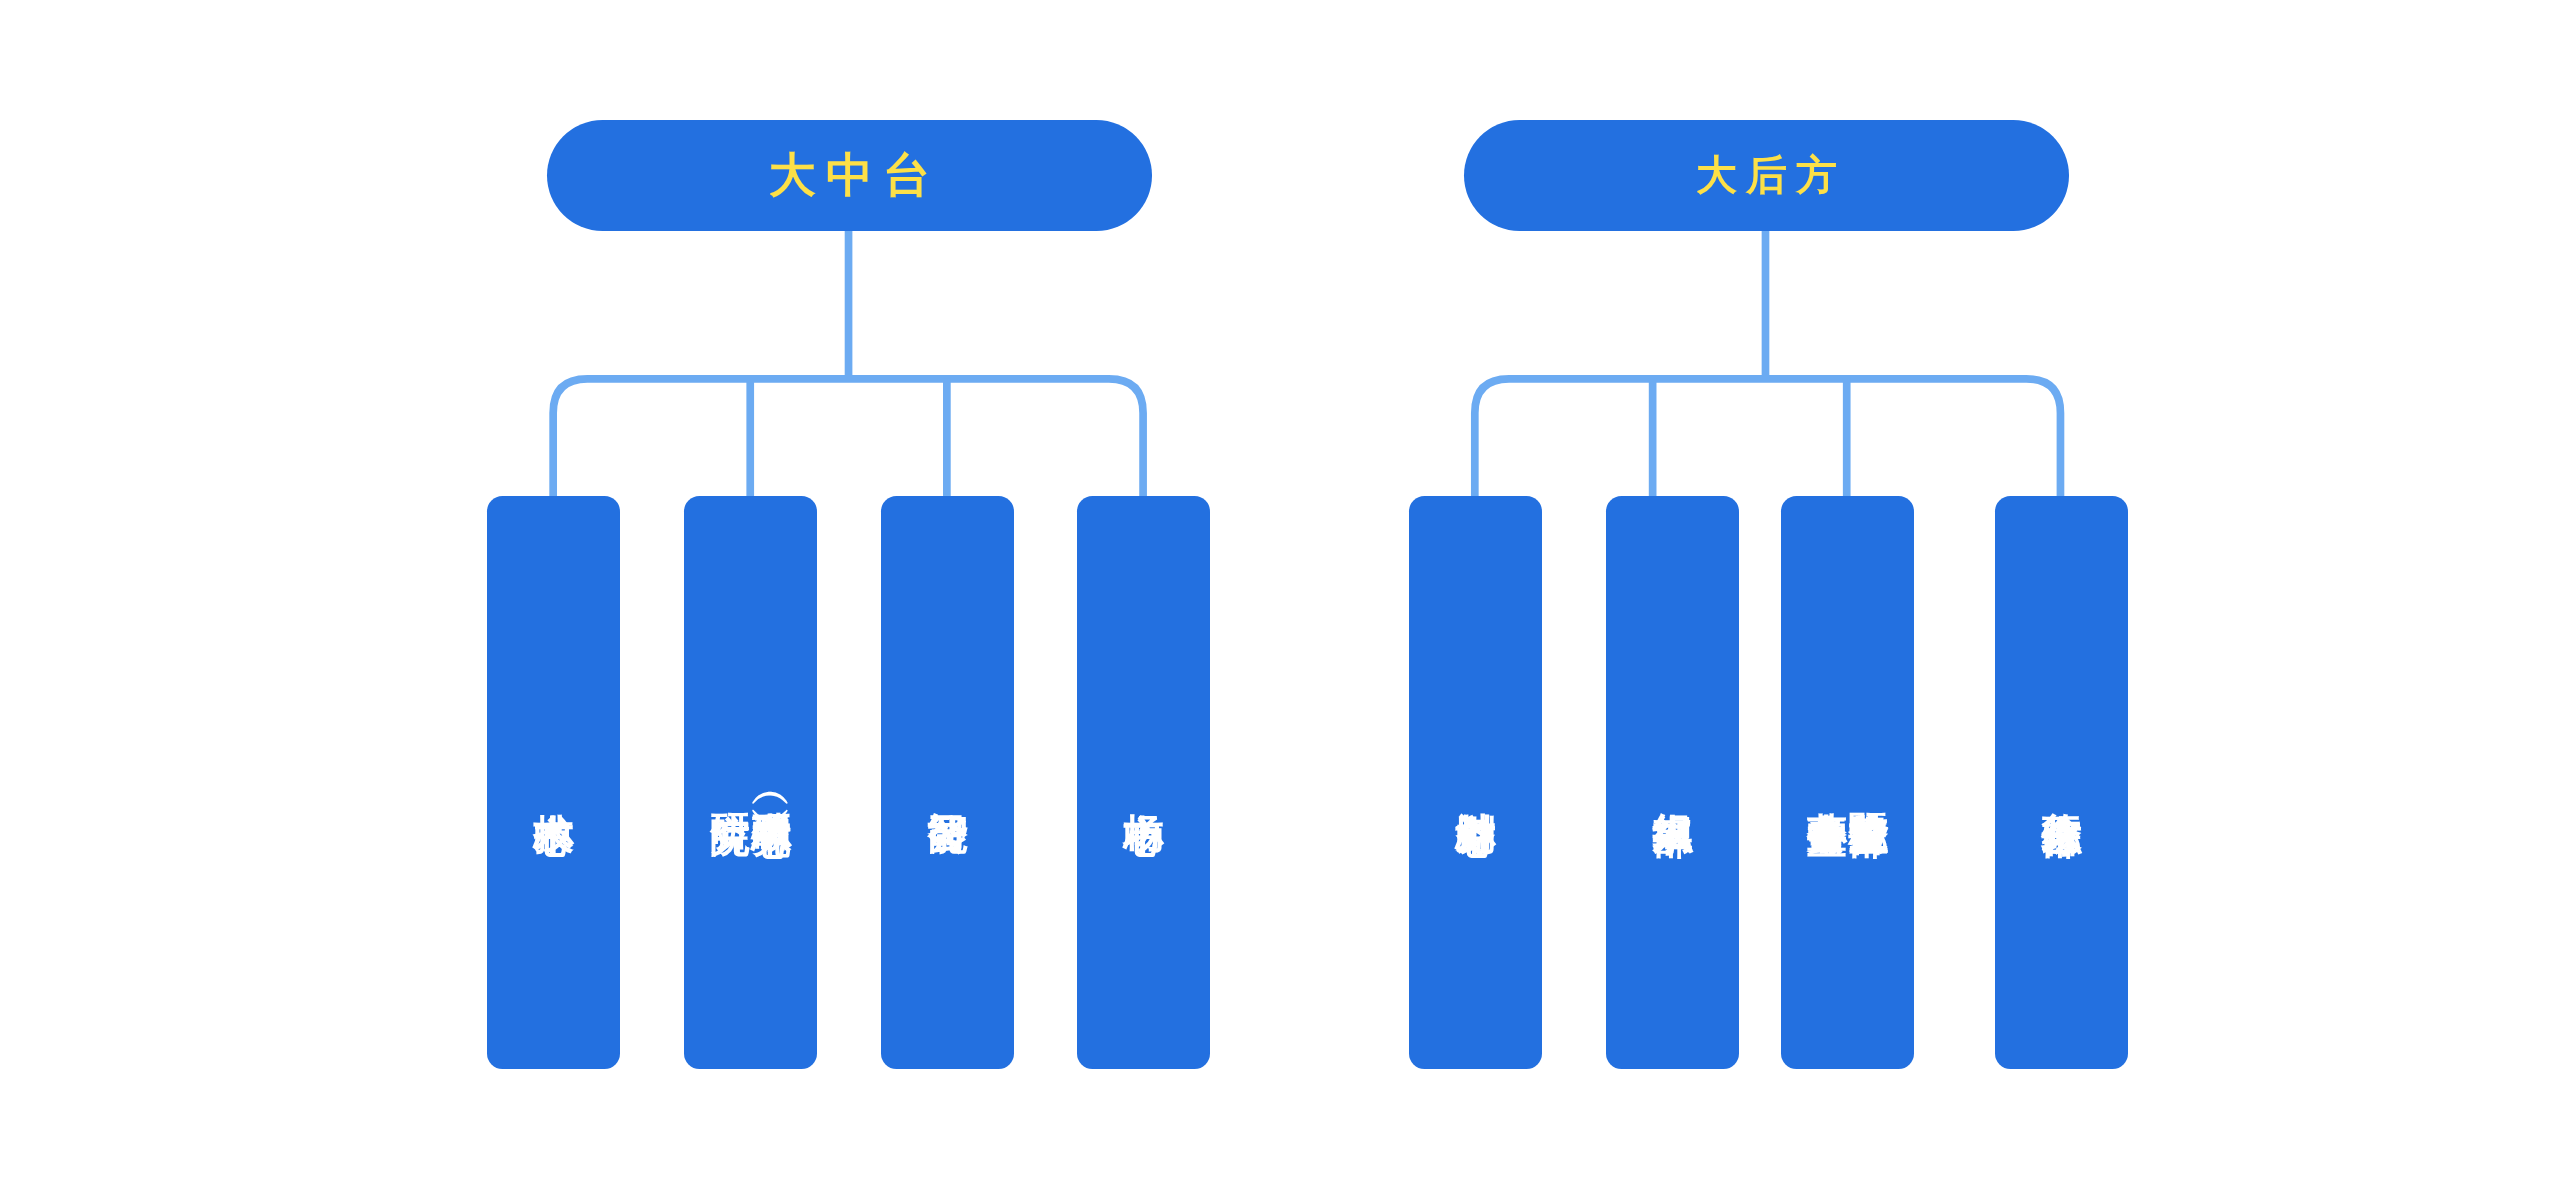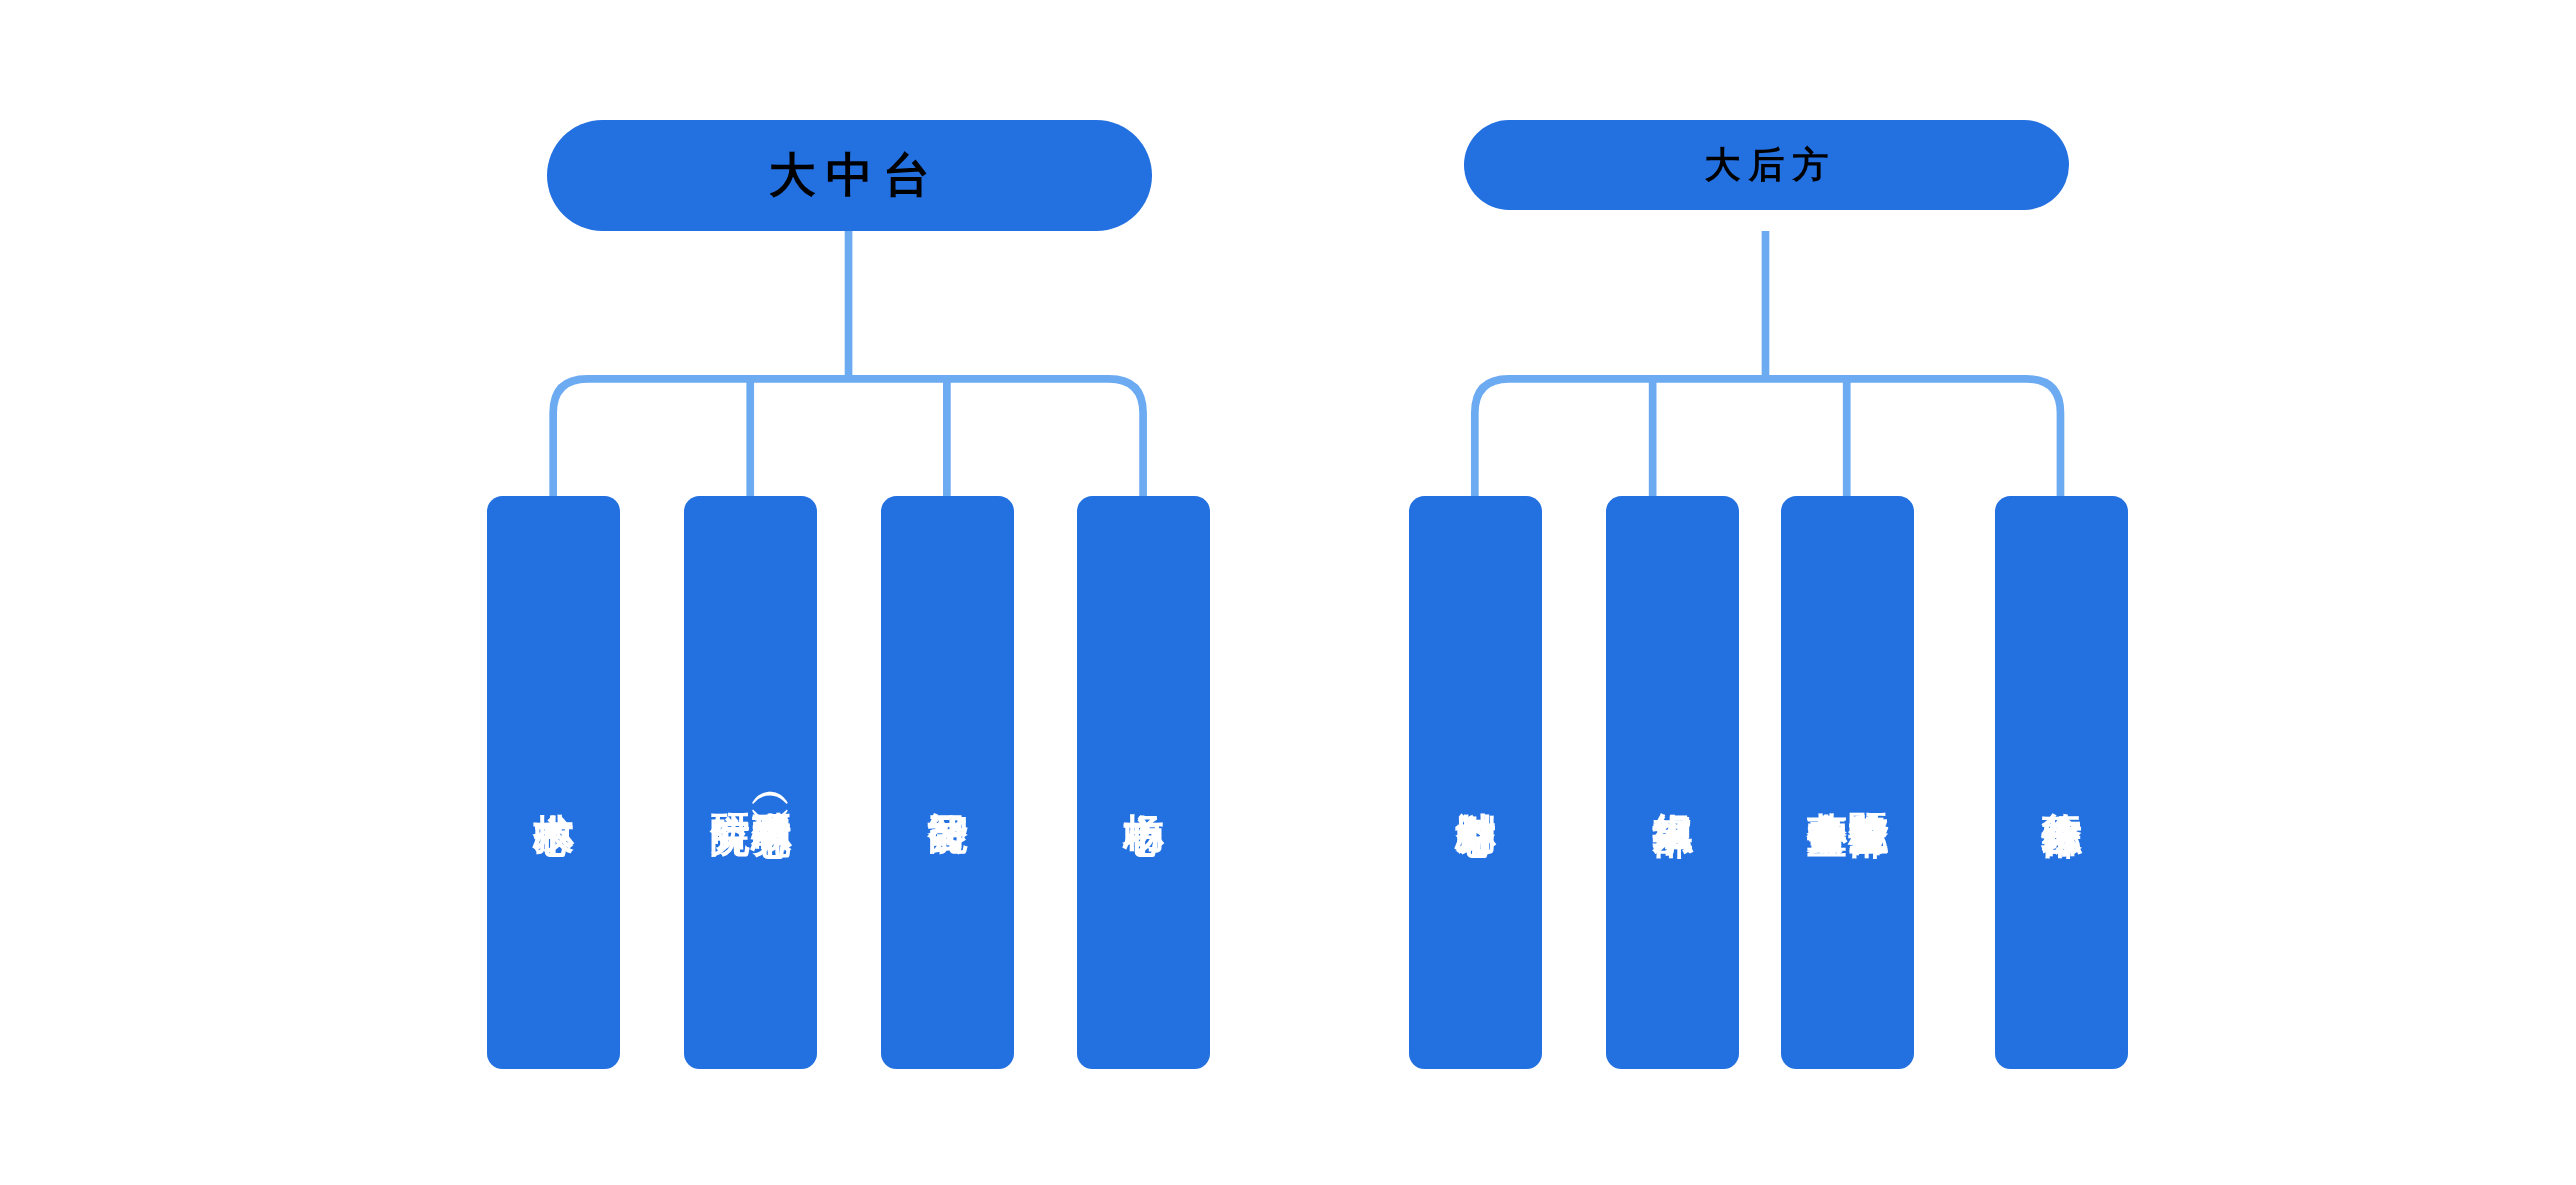--- a/index.html
+++ b/index.html
@@ -19,21 +19,21 @@
     overflow: hidden;
   }
 
   
   .pill {
     position: absolute;
     display: flex;
     align-items: center;
     justify-content: center;
     border-radius: 854px;
-    color: #000000;
+    color: #fde047;
     letter-spacing: 0.22em;
     text-indent: 0.22em;
     font-weight: 700;
     white-space: nowrap;
   }
 
   
   .leaf {
     position: absolute;
     border-radius: 15.4px;
@@ -106,21 +106,21 @@
   </div>
 
   <div class="leaf" style="left:881px; top:496px; width:133px; height:573px; background:#2370E0;">
     <span class="vtext" style="font-size:40px;">智能公司</span>
   </div>
 
   <div class="leaf" style="left:1077px; top:496px; width:133px; height:573px; background:#2370E0;">
     <span class="vtext" style="font-size:40px;">市场中心</span>
   </div>
 
-  <div class="pill" style="left:1464px; top:120px; width:605px; height:90px; background:#2370E0; font-size:36px;text-align:center;">
+  <div class="pill" style="left:1464px; top:120px; width:605px; height:111px; background:#2370E0; font-size:41px;text-align:center;">
     <span>大后方</span>
   </div>
 
   <div class="leaf" style="left:1409px; top:496px; width:133px; height:573px; background:#2370E0;">
     <span class="vtext" style="font-size:40px;">计划财务中心</span>
   </div>
 
   <div class="leaf" style="left:1606px; top:496px; width:133px; height:573px; background:#2370E0;">
     <span class="vtext" style="font-size:40px;">组织人事部</span>
   </div>

